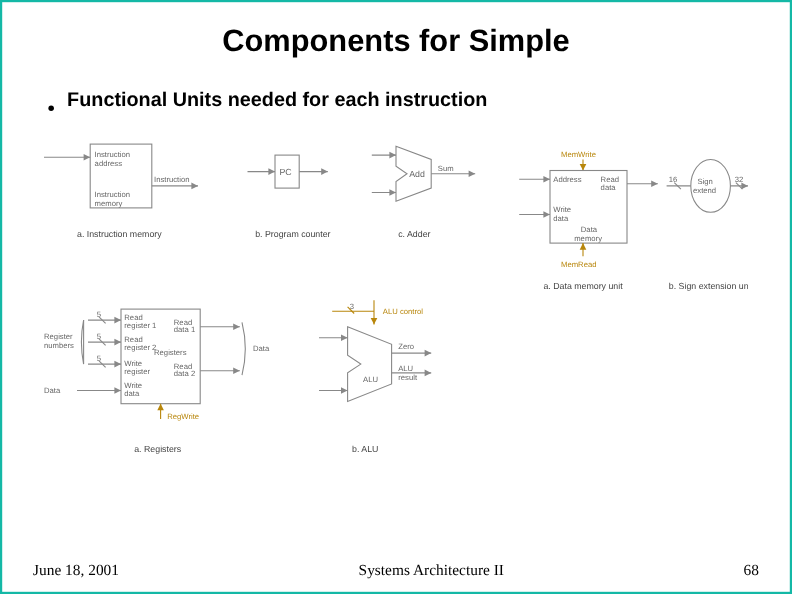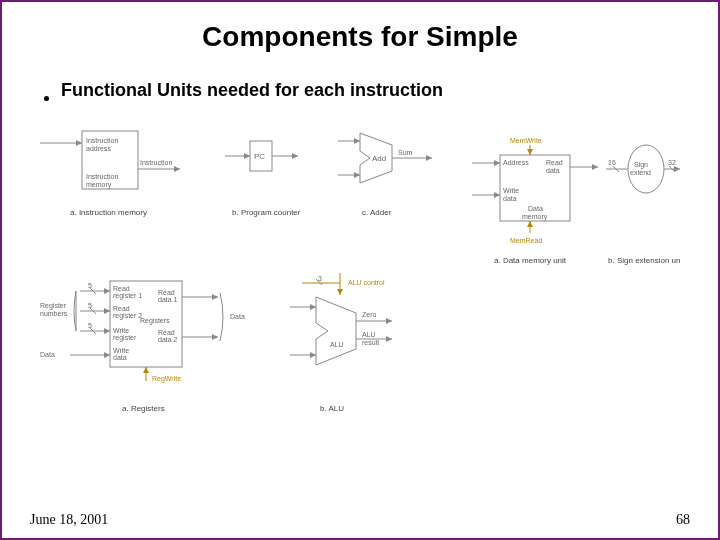--- a/index.html
+++ b/index.html
@@ -1,17 +1,17 @@
 <!DOCTYPE html>
 <html><head>
 <meta charset="utf-8">
 <style>
   * { margin: 0; padding: 0; box-sizing: border-box; }
   body { width: 720px; height: 540px; background: #fff; font-family: Arial, Helvetica, sans-serif; overflow: hidden; }
-  .slide { width: 720px; height: 540px; border: 2px solid #701a75; position: relative; padding: 18px 28px 12px 28px; }
+  .slide { width: 720px; height: 540px; border: 2px solid #14b8a6; position: relative; padding: 18px 28px 12px 28px; }
   .title { font-size: 28px; font-weight: bold; text-align: center; line-height: 1.2; margin-bottom: 26px; }
   .bullet-row { display: flex; align-items: flex-end; gap: 12px; margin: 0 0 22px 14px; }
   .bullet-dot { width: 5px; height: 5px; background: #000; border-radius: 50%; flex: 0 0 auto; }
   .bullet-text { font-size: 18px; font-weight: bold; }
   .diagram-area { position: relative; width: 640px; height: 300px; margin: 0 auto; }
   .footer { position: absolute; bottom: 10px; left: 28px; right: 28px; display: flex; justify-content: space-between; font-family: "Times New Roman", serif; font-size: 14px; }
   svg text { font-family: Arial, Helvetica, sans-serif; }
 </style>
 </head>
 <body>
@@ -170,15 +170,16 @@
           <polygon points="352,216 346,213 346,219" fill="#888"></polygon>
         <text x="322" y="214" font-size="7" fill="#666">ALU</text>
         <text x="322" y="222" font-size="7" fill="#666">result</text>
         <text x="280" y="288" font-size="8" fill="#444">b. ALU</text>
       </g>
     </svg>
   </div>
 
   <div class="footer">
     <span>June 18, 2001</span>
+    <span>Systems Architecture II</span>
     <span>68</span>
   </div>
 </div>
 
 </body></html>

